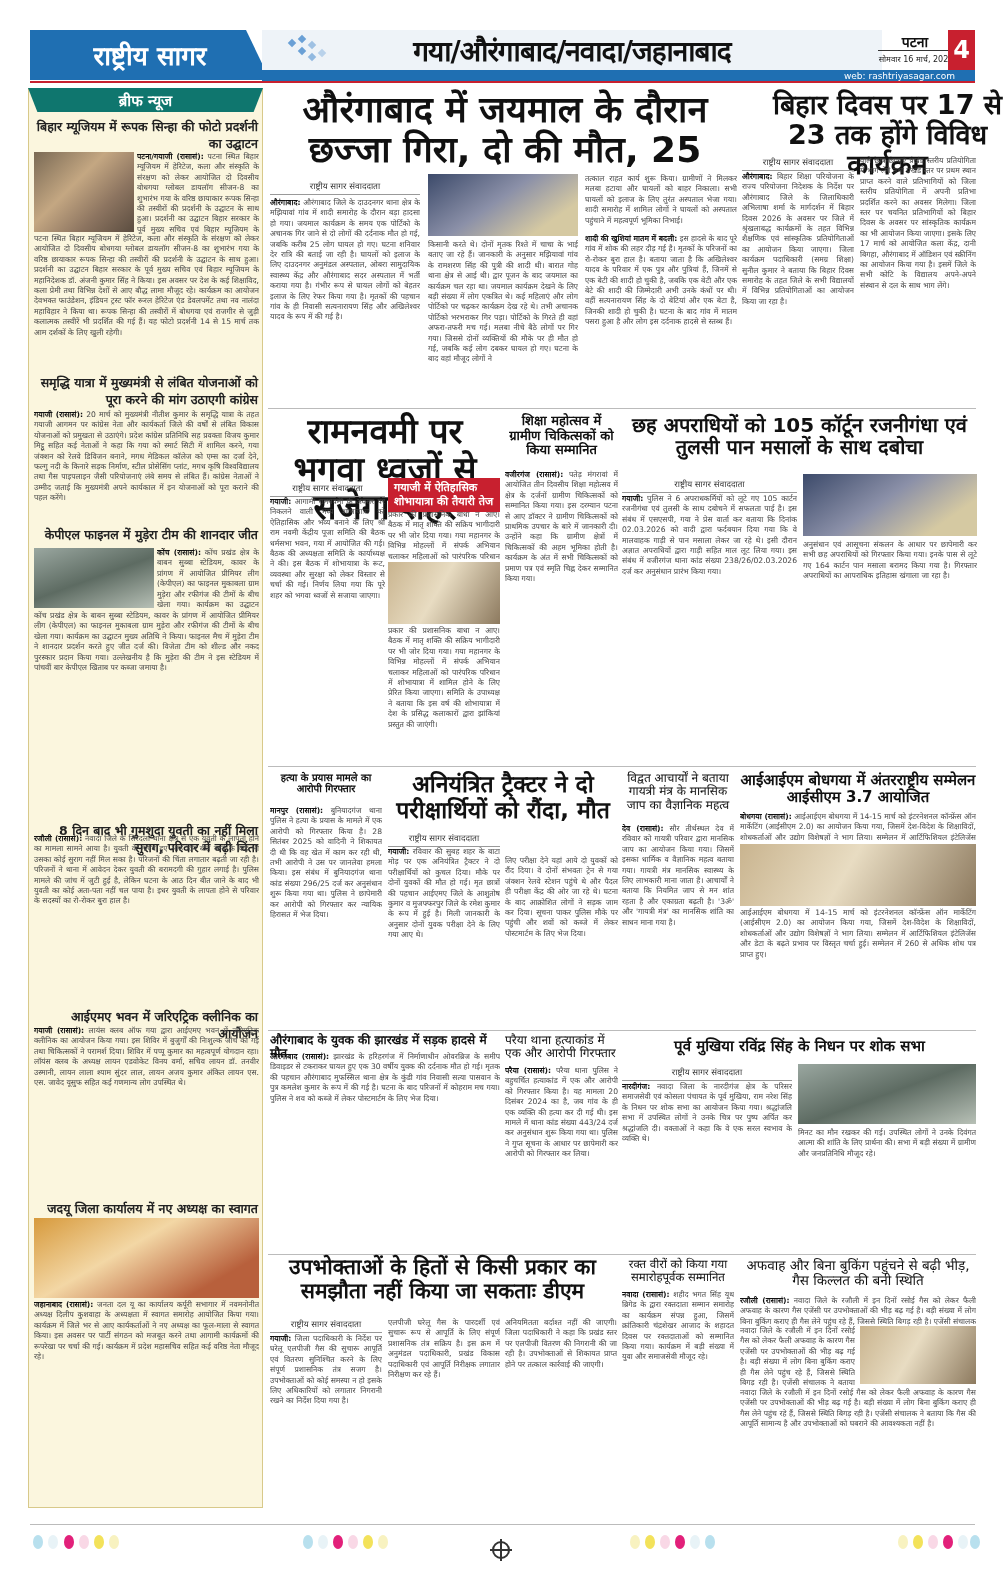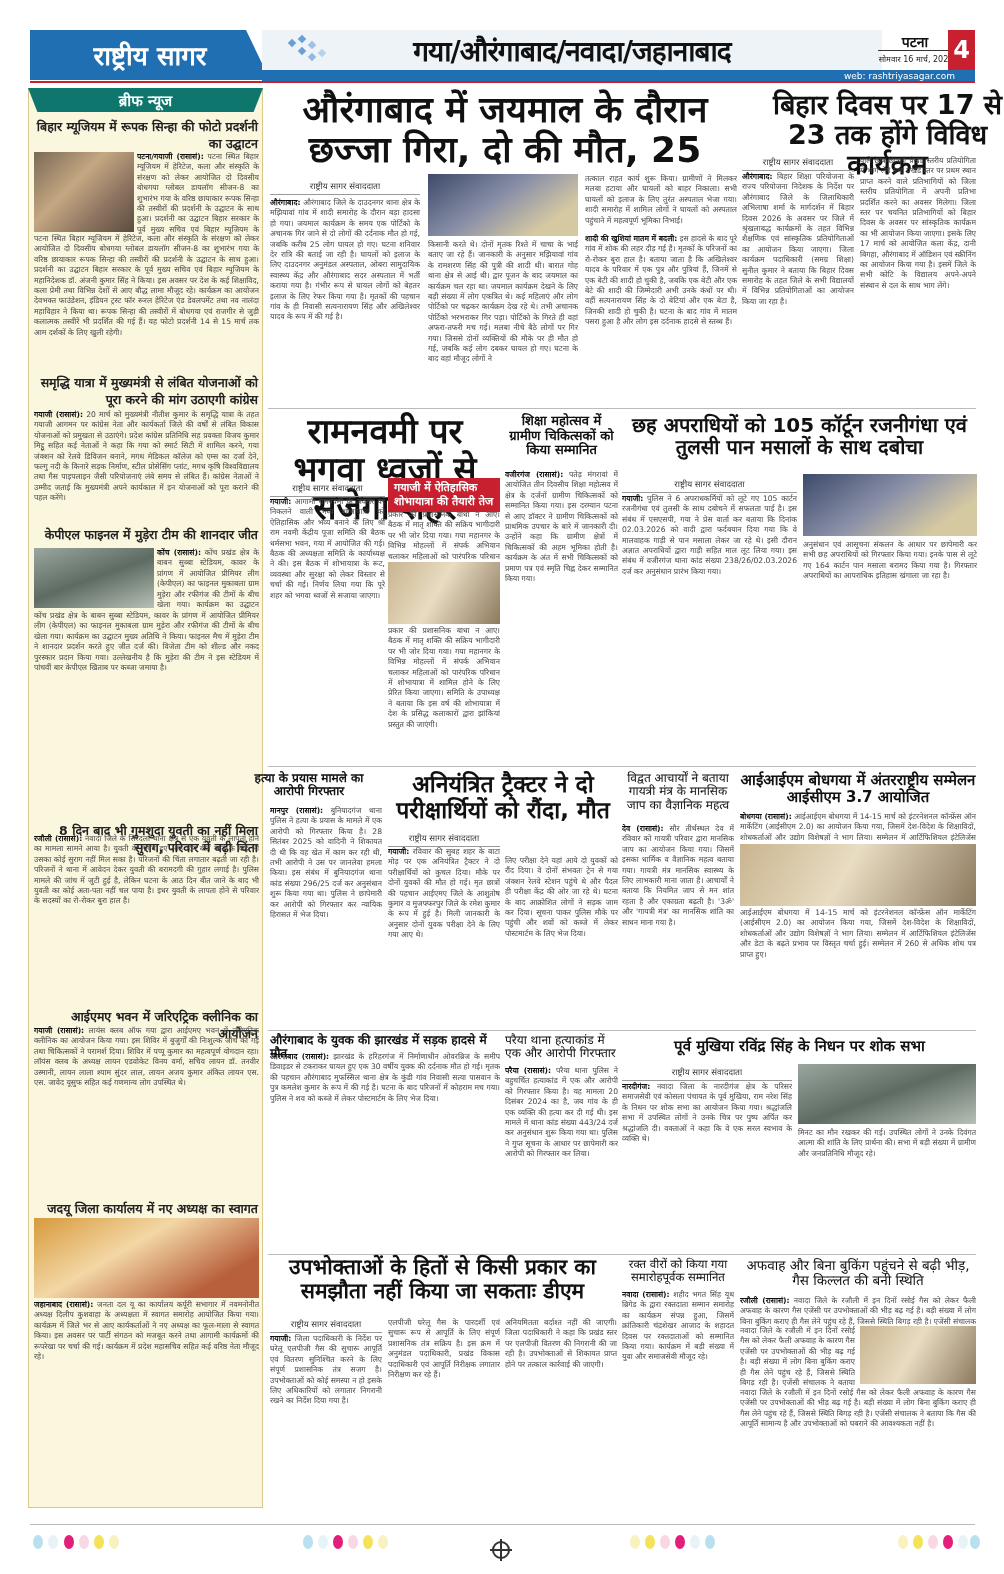--- a/index.html
+++ b/index.html
@@ -110,21 +110,21 @@
 <div class="txt" style="left:505px;top:470px;width:113px;height:292px"><b>वजीरगंज (रासासं):</b> <span>पतेड़ मंगरावां में आयोजित तीन दिवसीय शिक्षा महोत्सव में क्षेत्र के दर्जनों ग्रामीण चिकित्सकों को सम्मानित किया गया। इस दरम्यान पटना से आए डॉक्टर ने ग्रामीण चिकित्सकों को प्राथमिक उपचार के बारे में जानकारी दी। उन्होंने कहा कि ग्रामीण क्षेत्रों में चिकित्सकों की अहम भूमिका होती है। कार्यक्रम के अंत में सभी चिकित्सकों को प्रमाण पत्र एवं स्मृति चिह्न देकर सम्मानित किया गया।</span></div>
 
 <div class="headline" style="left:622px;top:414px;width:355px;font-size:20px">छह अपराधियों को 105 कॉर्टून रजनीगंधा एवं तुलसी पान मसालों के साथ दबोचा</div>
 <div class="byline" style="left:622px;top:478px;width:175px">राष्ट्रीय सागर संवाददाता</div>
 <div class="txt" style="left:622px;top:494px;width:175px;height:268px"><b>गयाजी:</b> <span>पुलिस ने 6 अपराधकर्मियों को लूटे गए 105 कार्टन रजनीगंधा एवं तुलसी के साथ दबोचने में सफलता पाई है। इस संबंध में एसएसपी, गया ने प्रेस वार्ता कर बताया कि दिनांक 02.03.2026 को वादी द्वारा फर्दबयान दिया गया कि वे मालवाहक गाड़ी से पान मसाला लेकर जा रहे थे। इसी दौरान अज्ञात अपराधियों द्वारा गाड़ी सहित माल लूट लिया गया। इस संबंध में वजीरगंज थाना कांड संख्या 238/26/02.03.2026 दर्ज कर अनुसंधान प्रारंभ किया गया।</span></div>
 <div class="photo p4" style="left:803px;top:474px;width:174px;height:62px"></div>
 <div class="txt" style="left:803px;top:540px;width:174px;height:222px">अनुसंधान एवं आसूचना संकलन के आधार पर छापेमारी कर सभी छह अपराधियों को गिरफ्तार किया गया। इनके पास से लूटे गए 164 कार्टन पान मसाला बरामद किया गया है। गिरफ्तार अपराधियों का आपराधिक इतिहास खंगाला जा रहा है।</div>
 
 <div class="rule" style="left:268px;top:766px;width:708px;height:1px"></div>
 
-<div class="headline" style="left:253px;top:772px;width:112px;font-size:12px">हत्या के प्रयास मामले का आरोपी गिरफ्तार</div>
+<div class="headline" style="left:270px;top:772px;width:112px;font-size:10px">हत्या के प्रयास मामले का आरोपी गिरफ्तार</div>
 <div class="txt" style="left:270px;top:806px;width:112px;height:220px"><b>मानपुर (रासासं):</b> <span>बुनियादगंज थाना पुलिस ने हत्या के प्रयास के मामले में एक आरोपी को गिरफ्तार किया है। 28 सितंबर 2025 को वादिनी ने शिकायत दी थी कि वह खेत में काम कर रही थी, तभी आरोपी ने उस पर जानलेवा हमला किया। इस संबंध में बुनियादगंज थाना कांड संख्या 296/25 दर्ज कर अनुसंधान शुरू किया गया था। पुलिस ने छापेमारी कर आरोपी को गिरफ्तार कर न्यायिक हिरासत में भेज दिया।</span></div>
 
 <div class="headline" style="left:388px;top:772px;width:230px;font-size:23px">अनियंत्रित ट्रैक्टर ने दो परीक्षार्थियों को रौंदा, मौत</div>
 <div class="byline" style="left:388px;top:832px;width:112px">राष्ट्रीय सागर संवाददाता</div>
 <div class="txt" style="left:388px;top:847px;width:112px;height:180px"><b>गयाजी:</b> <span>रविवार की सुबह शहर के बाटा मोड़ पर एक अनियंत्रित ट्रैक्टर ने दो परीक्षार्थियों को कुचल दिया। मौके पर दोनों युवकों की मौत हो गई। मृत छात्रों की पहचान आईएमए जिले के आशुतोष कुमार व मुजफ्फरपुर जिले के रमेश कुमार के रूप में हुई है। मिली जानकारी के अनुसार दोनों युवक परीक्षा देने के लिए गया आए थे।</span></div>
 <div class="txt" style="left:505px;top:856px;width:113px;height:195px">लिए परीक्षा देने यहां आये दो युवकों को रौंद दिया। वे दोनों संभवतः ट्रेन से गया जंक्शन रेलवे स्टेशन पहुंचे थे और पैदल ही परीक्षा केंद्र की ओर जा रहे थे। घटना के बाद आक्रोशित लोगों ने सड़क जाम कर दिया। सूचना पाकर पुलिस मौके पर पहुंची और शवों को कब्जे में लेकर पोस्टमार्टम के लिए भेज दिया।</div>
 
 <div class="headline" style="left:622px;top:772px;width:112px;font-size:12px;font-weight:normal">विद्वत आचार्यों ने बताया गायत्री मंत्र के मानसिक जाप का वैज्ञानिक महत्व</div>
 <div class="txt" style="left:622px;top:824px;width:112px;height:202px"><b>देव (रासासं):</b> <span>सौर तीर्थस्थल देव में रविवार को गायत्री परिवार द्वारा मानसिक जाप का आयोजन किया गया। जिसमें इसका धार्मिक व वैज्ञानिक महत्व बताया गया। गायत्री मंत्र मानसिक स्वास्थ्य के लिए लाभकारी माना जाता है। आचार्यों ने बताया कि नियमित जाप से मन शांत रहता है और एकाग्रता बढ़ती है। '3ॐ' और 'गायत्री मंत्र' का मानसिक शांति का साधन माना गया है।</span></div>
 

